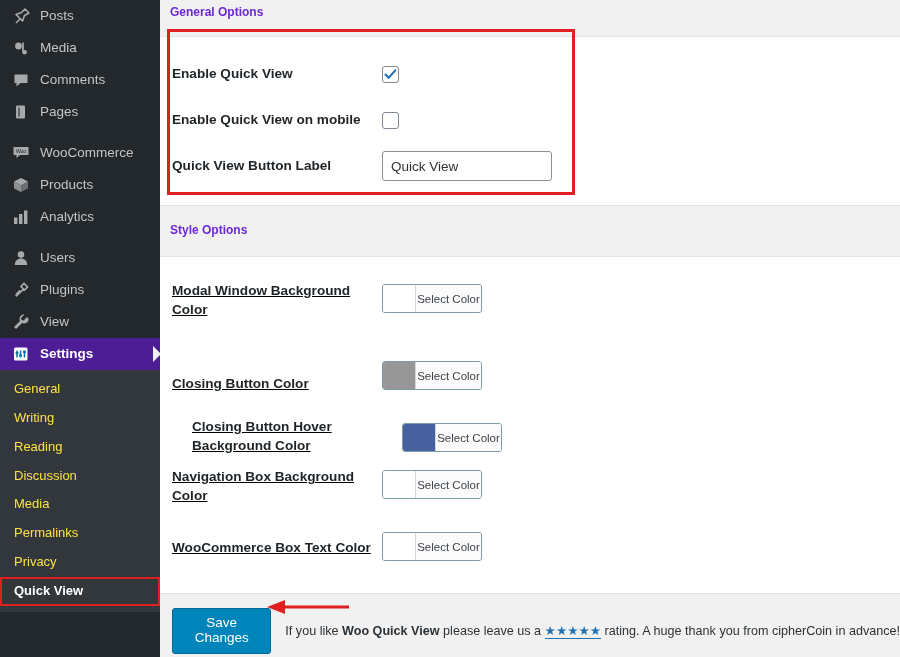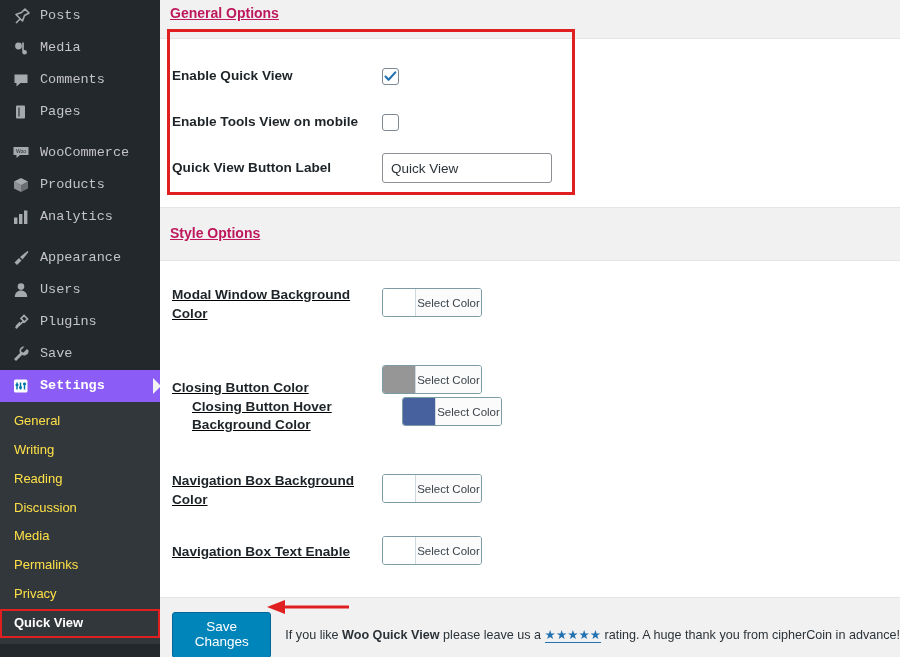--- a/index.html
+++ b/index.html
@@ -42,24 +42,24 @@
   .menu-item .mi-icon {
     width: 22px;
     flex: 0 0 22px;
     display: flex;
     align-items: center;
     justify-content: center;
     margin-right: 8px;
     color: #a7aaad;
   }
   .menu-item .mi-icon svg { display: block; }
-  .menu-item .mi-label { white-space: nowrap; line-height: 1; font-family: Liberation Mono, monospace; }
+  .menu-item .mi-label { white-space: nowrap; line-height: 1; }
 
   .menu-item.current {
-    background: #8b5cf6;
+    background: #4c1d95;
     color: #fff;
     font-weight: 600;
   }
   .menu-item.current .mi-icon { color: #fff; }
   .menu-item.current::after {
     content: "";
     position: absolute;
     right: -1px;
     top: 50%;
     margin-top: -8px;
@@ -93,26 +93,25 @@
 
   
   #content {
     flex: 1 1 auto;
     position: relative;
     overflow: hidden;
     background: #f1f1f1;
   }
 
   .section-head {
-    font-size: 14px;
+    font-size: 12px;
     font-weight: 600;
-    color: #be185d;
+    color: #6d28d9;
     padding: 0 0 0 10px;
     line-height: 1;
-    text-decoration: underline;
   }
 
   .panel {
     background: #ffffff;
     border: 1px solid #e5e5e5;
     border-left: none;
     border-right: none;
   }
 
   .frow {
@@ -295,29 +294,20 @@
               <rect x="7" y="6" width="3.4" height="10" fill="currentColor"></rect>
               <rect x="12" y="2.5" width="3.4" height="13.5" fill="currentColor"></rect>
             </svg>
           </span>
           <span class="mi-label">Analytics</span>
         </div>
         <div class="menu-gap"></div>
         <div class="menu-item">
           <span class="mi-icon">
             <svg width="18" height="18" viewBox="0 0 18 18">
-              <path d="M15.5 2 L8 8 L10.5 10.5 L16.5 3 Z" fill="currentColor"></path>
-              <path d="M7 9 L9.5 11.5 L5 16 L2.5 13.5 Z" fill="currentColor"></path>
-            </svg>
-          </span>
-          <span class="mi-label">Appearance</span>
-        </div>
-        <div class="menu-item">
-          <span class="mi-icon">
-            <svg width="18" height="18" viewBox="0 0 18 18">
               <circle cx="9" cy="5.6" r="3.3" fill="currentColor"></circle>
               <path d="M2.8 16 C2.8 11.8 5.6 9.6 9 9.6 C12.4 9.6 15.2 11.8 15.2 16 Z" fill="currentColor"></path>
             </svg>
           </span>
           <span class="mi-label">Users</span>
         </div>
         <div class="menu-item">
           <span class="mi-icon">
             <svg width="18" height="18" viewBox="0 0 18 18">
               <path d="M4 13.5 L7.5 10 L8.5 11 L11.5 8 L9 5.5 L12 2.5 L15.5 6 L12.5 9 L10 6.5" fill="none" stroke="currentColor" stroke-width="1.7"></path>
@@ -325,21 +315,21 @@
             </svg>
           </span>
           <span class="mi-label">Plugins</span>
         </div>
         <div class="menu-item">
           <span class="mi-icon">
             <svg width="18" height="18" viewBox="0 0 18 18">
               <path d="M15.5 3 L12 6.5 L10 6 L9.5 4 L13 0.5 C10.5 0 8 2 8 5 C8 5.8 8.2 6.5 8.5 7 L2.5 13 L4.5 15 L10.5 9 C11 9.3 11.7 9.5 12.5 9.5 C15.5 9.5 17.5 7 17 4.5 Z" fill="currentColor" transform="translate(-0.5,1)"></path>
             </svg>
           </span>
-          <span class="mi-label">Save</span>
+          <span class="mi-label">View</span>
         </div>
         <div class="menu-item current">
           <span class="mi-icon">
             <svg width="18" height="18" viewBox="0 0 18 18">
               <rect x="2" y="2.5" width="13.5" height="13" rx="1.5" fill="currentColor"></rect>
               <path d="M5 5.5 L5 12.5 M8.5 5.5 L8.5 12.5 M12.5 5.5 L12.5 12.5" stroke="#0073aa" stroke-width="1.5"></path>
               <rect x="3.6" y="7" width="2.8" height="2" fill="#0073aa"></rect>
               <rect x="7.1" y="9.5" width="2.8" height="2" fill="#0073aa"></rect>
               <rect x="11.1" y="6" width="2.8" height="2" fill="#0073aa"></rect>
             </svg>
@@ -372,21 +362,21 @@
         <div class="fctl">
           <span class="cbx">
             <svg width="13" height="13" viewBox="0 0 13 13">
               <path d="M1.5 6.6 L4.6 9.8 L11.3 2.4" stroke="#2271b1" stroke-width="2.1" fill="none" stroke-linecap="round" stroke-linejoin="round"></path>
             </svg>
           </span>
         </div>
       </div>
 
       <div class="frow" style="height:46px;align-items:center;">
-        <div class="flabel">Enable Tools View on mobile</div>
+        <div class="flabel">Enable Quick View on mobile</div>
         <div class="fctl">
           <span class="cbx"></span>
         </div>
       </div>
 
       <div class="frow" style="height:46px;align-items:center;">
         <div class="flabel">Quick View Button Label</div>
         <div class="fctl">
           <input class="txtin" type="text" id="qv-label-input" placeholder="Quick View" value="Quick View" style="">
         </div>
@@ -406,36 +396,36 @@
                 <span class="cplabel">Select Color</span>
               </span></div>
           </div>
           <div class="frow" style="height: 62px; align-items: flex-end;">
             <div class="flabel">Closing Button Color</div>
             <div class="fctl"><span class="cpick">
                 <span class="sw" style="background:#969696;"></span>
                 <span class="cplabel">Select Color</span>
               </span></div>
           </div>
-          <div class="frow" style="height: 62px; align-items: flex-start; padding-left: 32px;">
+          <div class="frow" style="height: 62px; align-items: flex-end; padding-left: 32px;">
             <div class="flabel">Closing Button Hover Background Color</div>
             <div class="fctl"><span class="cpick">
                 <span class="sw" style="background:#47609e;"></span>
                 <span class="cplabel">Select Color</span>
               </span></div>
           </div>
           <div class="frow" style="height: 62px; align-items: center;">
             <div class="flabel">Navigation Box Background Color</div>
             <div class="fctl"><span class="cpick">
                 <span class="sw" style="background:#ffffff;"></span>
                 <span class="cplabel">Select Color</span>
               </span></div>
           </div>
           <div class="frow" style="height: 62px; align-items: center;">
-            <div class="flabel">Navigation Box Text Enable</div>
+            <div class="flabel">WooCommerce Box Text Color</div>
             <div class="fctl"><span class="cpick">
                 <span class="sw" style="background:#ffffff;"></span>
                 <span class="cplabel">Select Color</span>
               </span></div>
           </div>
         </div>
     </div>
 
     <div style="height:14px;"></div>
     <div style="display:flex;align-items:center;padding-left:12px;">

